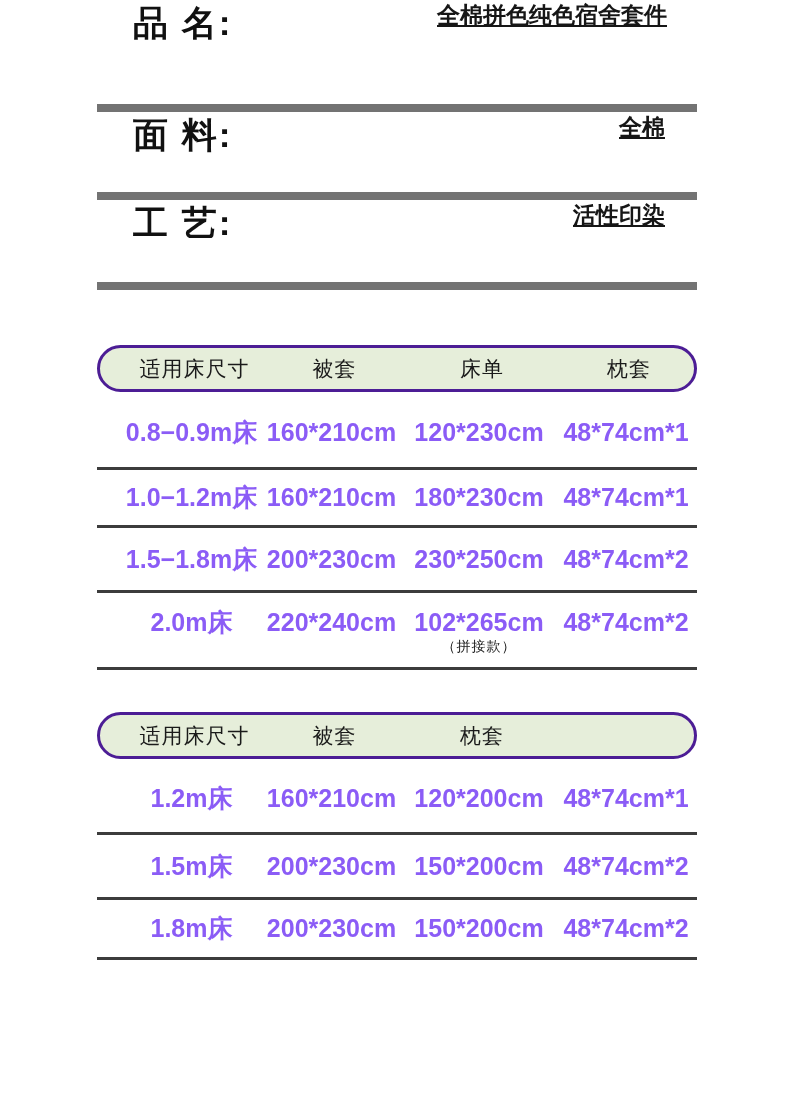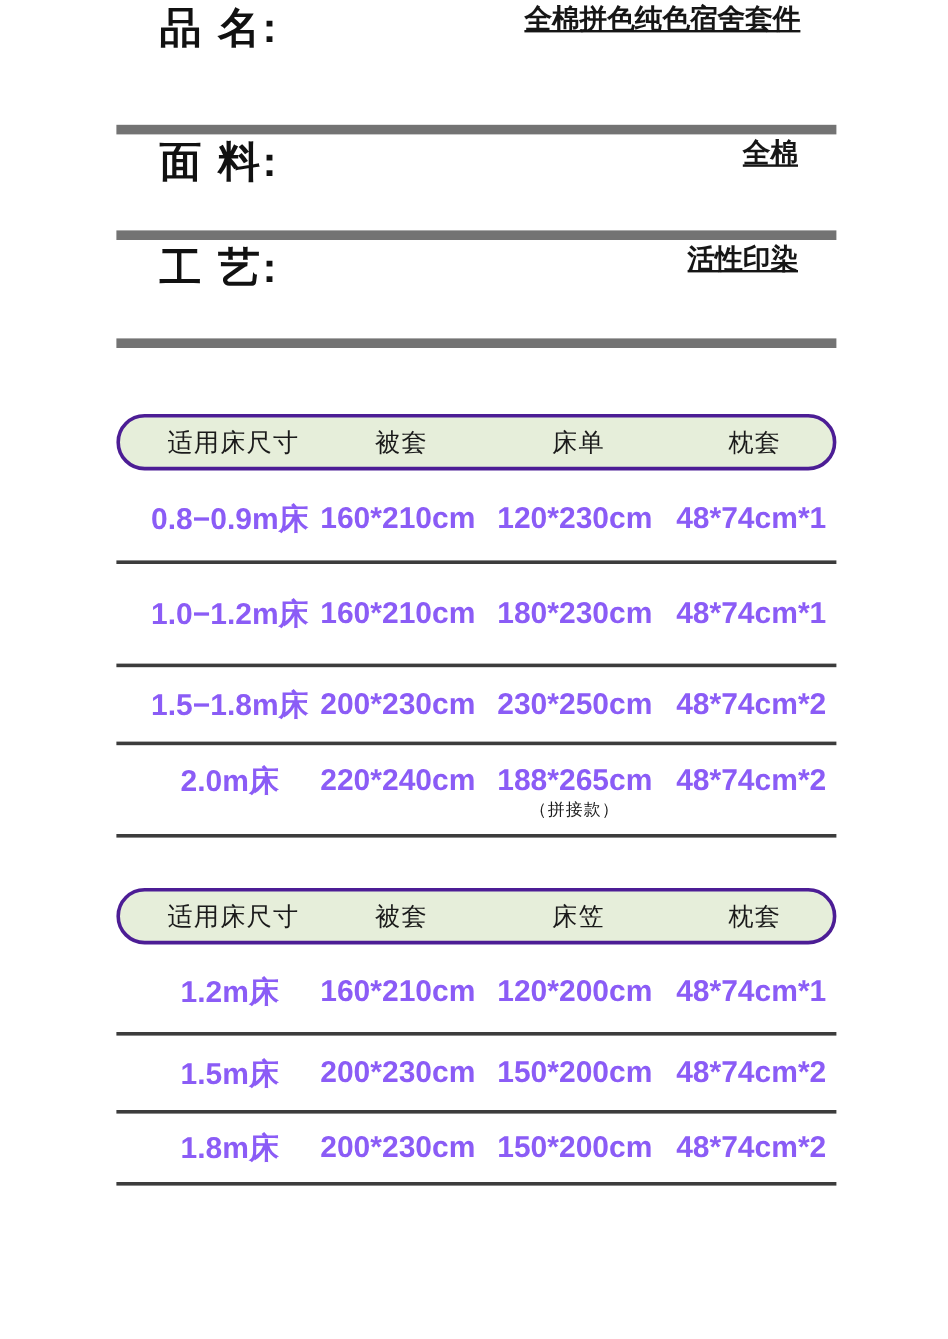--- a/index.html
+++ b/index.html
@@ -51,21 +51,21 @@
     font-size:21px; font-weight:500; color:#1a1a1a; letter-spacing:1px;
   }
 
   .trow {
     align-items:center;
     border-bottom:3px solid #3c3c3c;
     position:relative;
   }
   .trow .cell { font-size:25px; font-weight:700; color:#8b5cf6; }
   .t1 .trow:nth-of-type(2) { height:78px; padding-top:6px; }
-  .t1 .trow:nth-of-type(3) { height:86px; }
+  .t1 .trow:nth-of-type(3) { height:58px; }
   .t1 .trow:nth-of-type(4) { height:65px; }
   .t1 .trow:nth-of-type(5) { height:77px; padding-bottom:16px; }
   .t2 { margin-top:0; }
   .t2 .pill { margin-top:42px; }
   .t2 .trow:nth-of-type(2) { height:76px; padding-top:6px; }
   .t2 .trow:nth-of-type(3) { height:65px; }
   .t2 .trow:nth-of-type(4) { height:60px; }
 
   .row-note {
     position:absolute;
@@ -116,31 +116,30 @@
     </div>
     <div class="trow grid4">
       <span class="cell c0">1.5−1.8m床</span>
       <span class="cell">200*230cm</span>
       <span class="cell">230*250cm</span>
       <span class="cell">48*74cm*2</span>
     </div>
     <div class="trow grid4">
       <span class="cell c0">2.0m床</span>
       <span class="cell">220*240cm</span>
-      <span class="cell">188*265cm</span>
+      <span class="cell">102*265cm</span>
       <span class="cell">48*74cm*2</span>
       <span class="row-note">（拼接款）</span>
     </div>
   </section>
 
   <section class="t2">
     <div class="pill grid4">
       <span class="cell c0">适用床尺寸</span>
       <span class="cell">被套</span>
-      <span class="cell">床笠</span>
       <span class="cell">枕套</span>
     </div>
     <div class="trow grid4">
       <span class="cell c0">1.2m床</span>
       <span class="cell">160*210cm</span>
       <span class="cell">120*200cm</span>
       <span class="cell">48*74cm*1</span>
     </div>
     <div class="trow grid4">
       <span class="cell c0">1.5m床</span>

